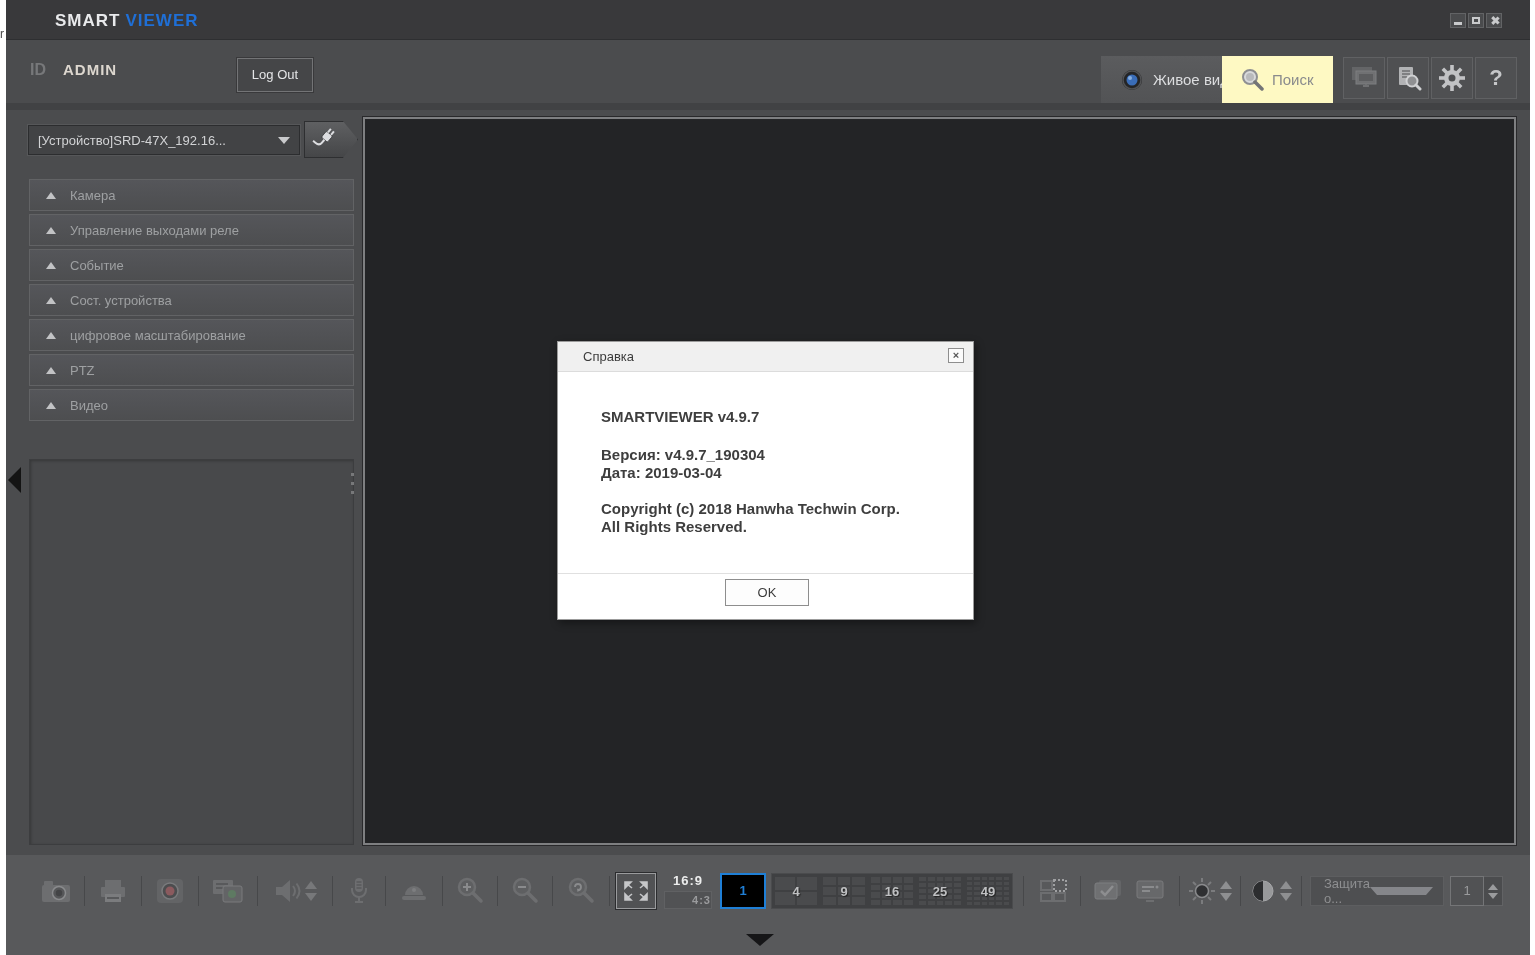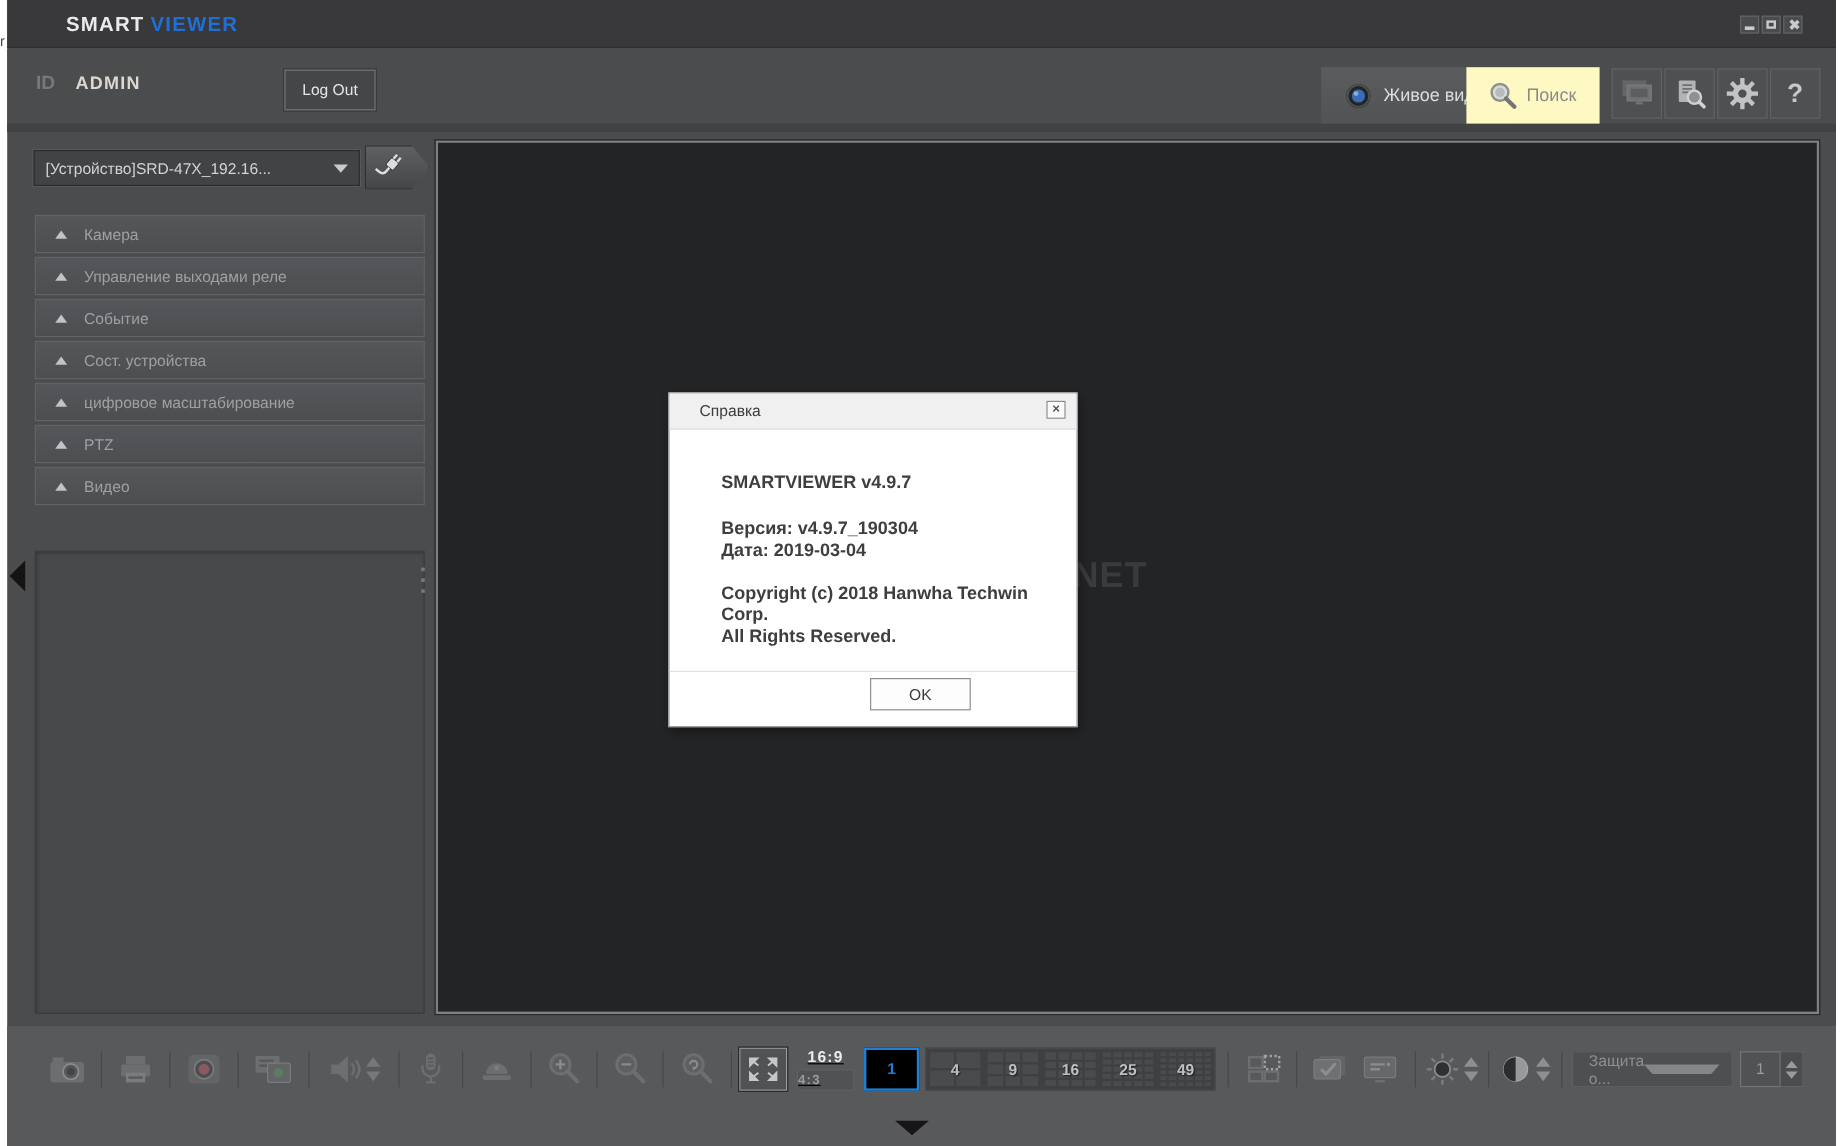--- a/index.html
+++ b/index.html
@@ -50,21 +50,21 @@
   .acc-body { position:absolute; left:23px; top:459px; width:325px; height:386px; background:#48494b; border:1px solid #3c3d3f; box-shadow:inset 1px 1px 3px rgba(0,0,0,.25); }
   .collapse-arrow { position:absolute; left:2px; top:467px; width:0; height:0; border-top:13px solid transparent; border-bottom:13px solid transparent; border-right:13px solid #141414; cursor:pointer; }
   .grip { position:absolute; left:345px; top:473px; width:3px; cursor:col-resize; }
   .grip i { display:block; width:3px; height:3px; background:#77787a; margin-bottom:6px; }
 
   
   .video { position:absolute; left:357px; top:117px; width:1153px; height:728px; background:#232426; border:2px solid #7e7f81; outline:1px solid #29292b; }
   .watermark { position:absolute; left:448px; top:344px; font-size:30px; font-weight:600; letter-spacing:1px; color:#3a3b3d; }
 
   
-  .dialog { position:absolute; left:551px; top:327px; width:341px; height:279px; background:#ffffff; border:1px solid #9b9b9b; box-shadow:2px 3px 8px rgba(0,0,0,.4); z-index:10; }
+  .dialog { position:absolute; left:551px; top:341px; width:417px; height:279px; background:#ffffff; border:1px solid #9b9b9b; box-shadow:2px 3px 8px rgba(0,0,0,.4); z-index:10; }
   .dlg-title { position:absolute; left:0; top:0; width:100%; height:30px; background:#f0f0f0; border-bottom:1px solid #dcdcdc; }
   .dlg-title span { position:absolute; left:25px; top:7px; font-size:13px; color:#3c3c3c; }
   .dlg-close { position:absolute; right:9px; top:6px; width:16px; height:15px; background:#fbfbfb; border:1px solid #8e8e8e; color:#555; font-size:11px; font-weight:bold; text-align:center; line-height:13px; cursor:pointer; }
   .dlg-body { position:absolute; left:43px; top:66px; font-size:15px; font-weight:bold; color:#3e3e3e; line-height:18px; }
   .dlg-product { margin-bottom:20px; }
   .dlg-copy { margin-top:18px; }
   .dlg-sep { position:absolute; left:0; top:231px; width:100%; border-top:1px solid #e0e0e0; }
   .dlg-ok { position:absolute; left:167px; top:237px; width:84px; height:27px; background:#fdfdfd; border:1px solid #8e8e8e; font-size:13px; color:#3c3c3c; text-align:center; line-height:25px; cursor:pointer; }
 
   
@@ -72,23 +72,23 @@
   .tb-row { position:absolute; left:28px; top:14px; height:44px; display:flex; align-items:center; }
   .tbi { display:flex; align-items:center; justify-content:center; }
   .sep { width:1px; height:30px; background:#47484a; margin:0 6px; }
   .arrcol { display:flex; flex-direction:column; gap:4px; margin-left:4px; }
   .arr-up { width:0; height:0; border-left:6px solid transparent; border-right:6px solid transparent; border-bottom:8px solid #77787a; }
   .arr-dn { width:0; height:0; border-left:6px solid transparent; border-right:6px solid transparent; border-top:8px solid #77787a; }
   .arr-lit { border-bottom-color:#8e8f91; }
   .arr-lit2 { border-top-color:#8e8f91; }
 
   .fullscreen { width:40px; height:36px; background:#515254; border:1px solid #9a9b9d; outline:1px solid #2b2c2e; display:flex; align-items:center; justify-content:center; cursor:pointer; }
-  .aspect { width:48px; margin:0 8px; cursor:pointer;text-decoration:underline; }
+  .aspect { width:48px; margin:0 8px; cursor:pointer; }
   .aspect .wide { font-size:13px; font-weight:bold; color:#eceded; text-align:center; letter-spacing:1px; }
-  .aspect .std { margin-top:3px; height:18px; background:#515254; border:1px solid #606163; color:#9a9b9d; font-size:11px; font-weight:bold; text-align:left; line-height:16px; letter-spacing:1px; }
+  .aspect .std { margin-top:3px; height:18px; background:#515254; border:1px solid #606163; color:#9a9b9d; font-size:11px; font-weight:bold; text-align:right; line-height:16px; letter-spacing:1px; }
   .layout1 { width:46px; height:36px; background:#000; border:2px solid #1f7fd6; color:#1f7fd6; font-size:13px; font-weight:bold; text-align:center; line-height:32px; cursor:pointer; margin-right:5px; }
   .lstrip { display:flex; height:36px; background:#3f4042; border:1px solid #4a4b4d; }
   .lcell { position:relative; width:48px; height:34px; cursor:pointer; }
   .lgrid { position:absolute; inset:3px; display:grid; gap:2px; }
   .lgrid i { background:#4a4b4d; }
   .lnum { position:absolute; inset:0; display:flex; align-items:center; justify-content:center; font-size:13px; font-weight:bold; color:#bfc0c2; text-shadow:1px 1px 1px #222; }
 
   .privacy { width:134px; height:30px; background:#4e4f51; border:1px solid #5d5e60; display:flex; align-items:center; cursor:default; margin:0 6px 0 2px; }
   .privacy span { flex:1; color:#8e8f91; font-size:13px; padding-left:13px; }
   .privacy .caret-down { border-top-color:#85868a; border-left-width:7px; border-right-width:7px; border-top-width:8px; margin-right:10px; }

